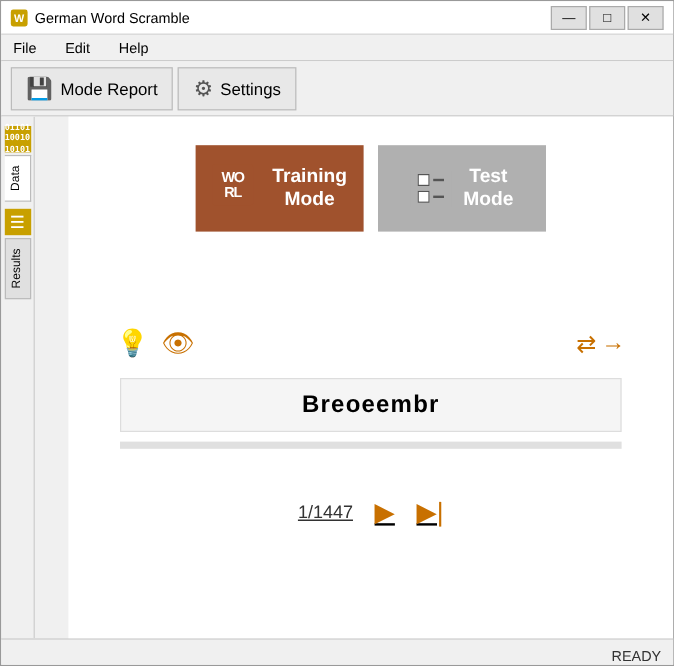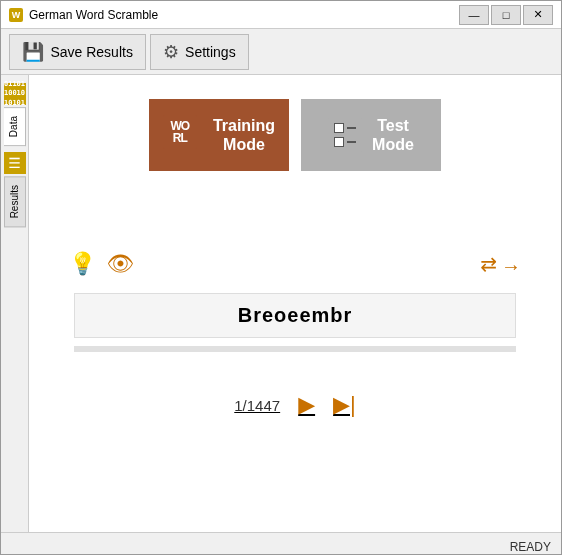--- a/index.html
+++ b/index.html
@@ -94,20 +94,21 @@
       font-size: 18px;
       color: #c8a000;
     }
     .toolbar-btn.settings-btn .btn-icon {
       color: #555;
     }
     .main-area {
       display: flex;
       flex: 1;
       overflow: hidden;
+      gap: 28px;
     }
     .sidebar {
       width: 28px;
       background: #f0f0f0;
       border-right: 1px solid #ccc;
       display: flex;
       flex-direction: column;
       align-items: center;
       padding-top: 4px;
       gap: 2px;
@@ -322,25 +323,30 @@
       </div>
       <span>German Word Scramble</span>
     </div>
     <div class="title-bar-controls">
       <div class="title-bar-btn">—</div>
       <div class="title-bar-btn">□</div>
       <div class="title-bar-btn close">✕</div>
     </div>
   </div>
 
+  <div class="menu-bar">
+    <span class="menu-item">File</span>
+    <span class="menu-item">Edit</span>
+    <span class="menu-item">Help</span>
+  </div>
 
   <div class="toolbar">
     <button class="toolbar-btn">
       <span class="btn-icon">💾</span>
-      <span>Save Results</span>
+      <span>Mode Report</span>
     </button>
     <button class="toolbar-btn settings-btn">
       <span class="btn-icon" style="color:#555;">⚙</span>
       <span>Settings</span>
     </button>
   </div>
 
   <div class="main-area">
 
     <div class="sidebar">

